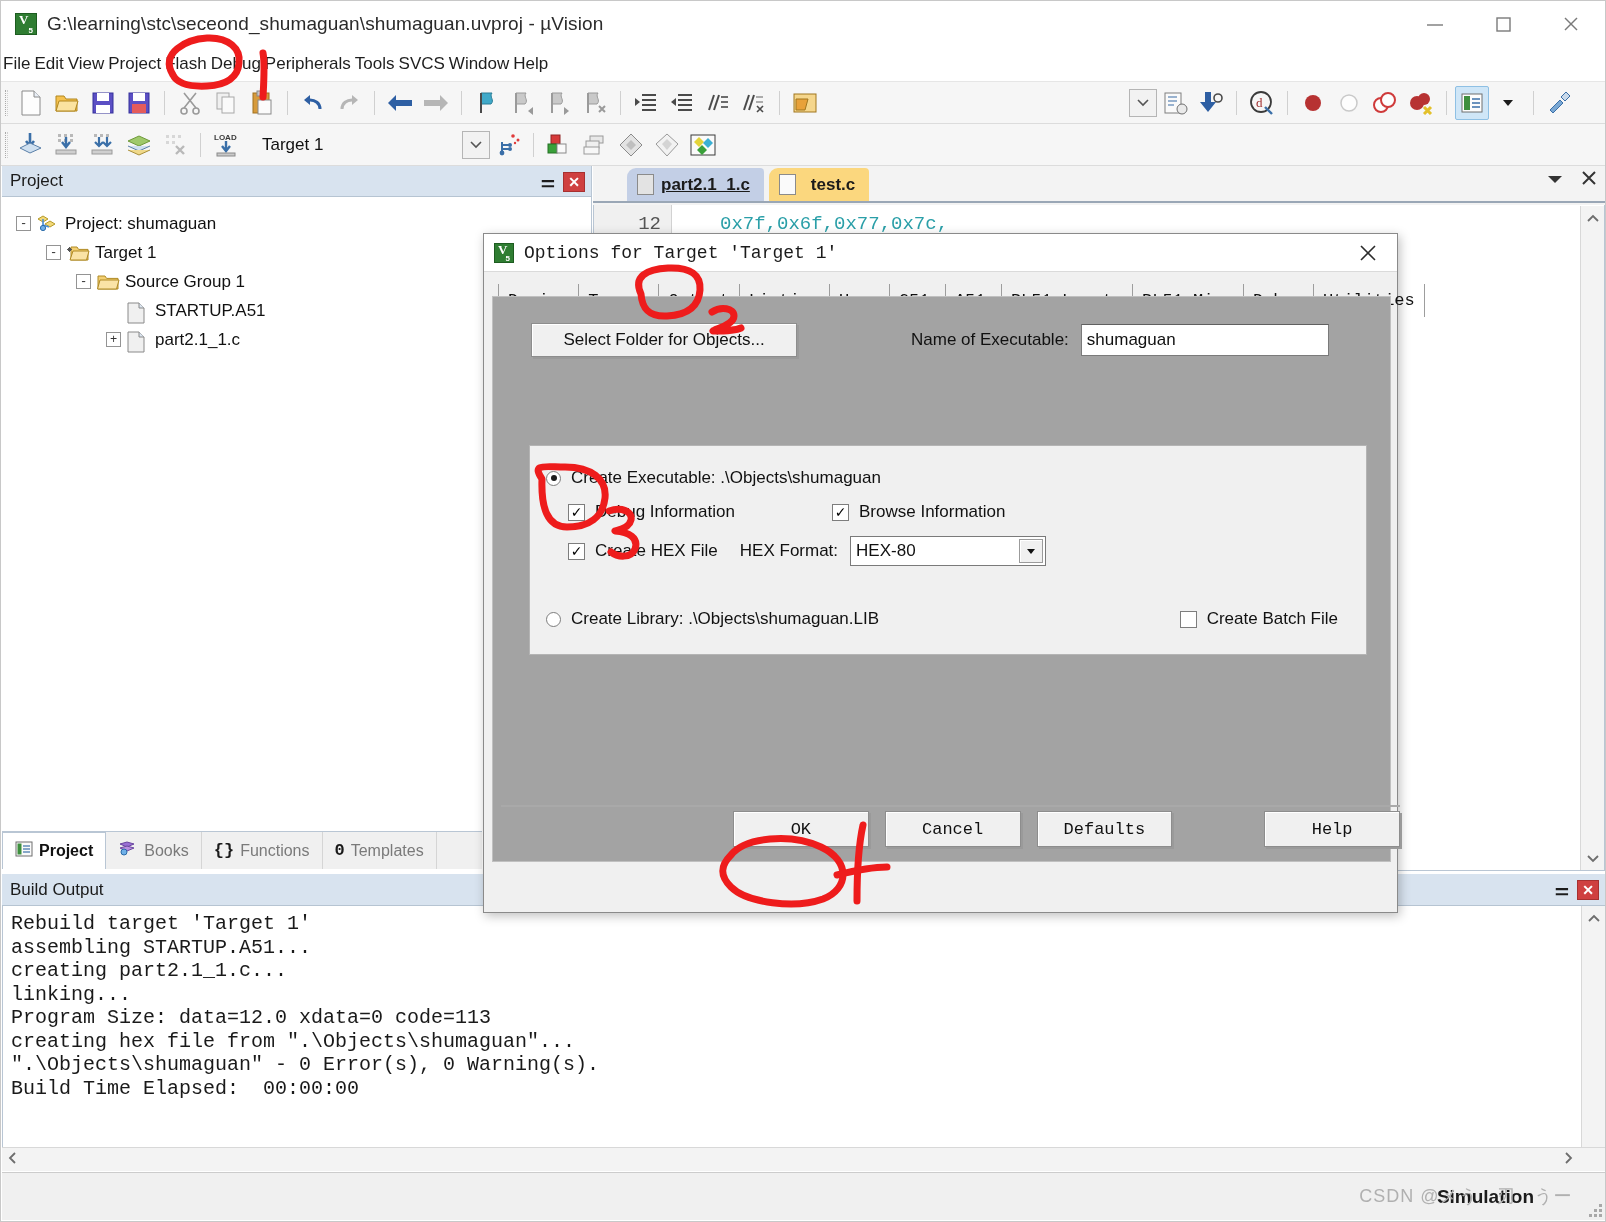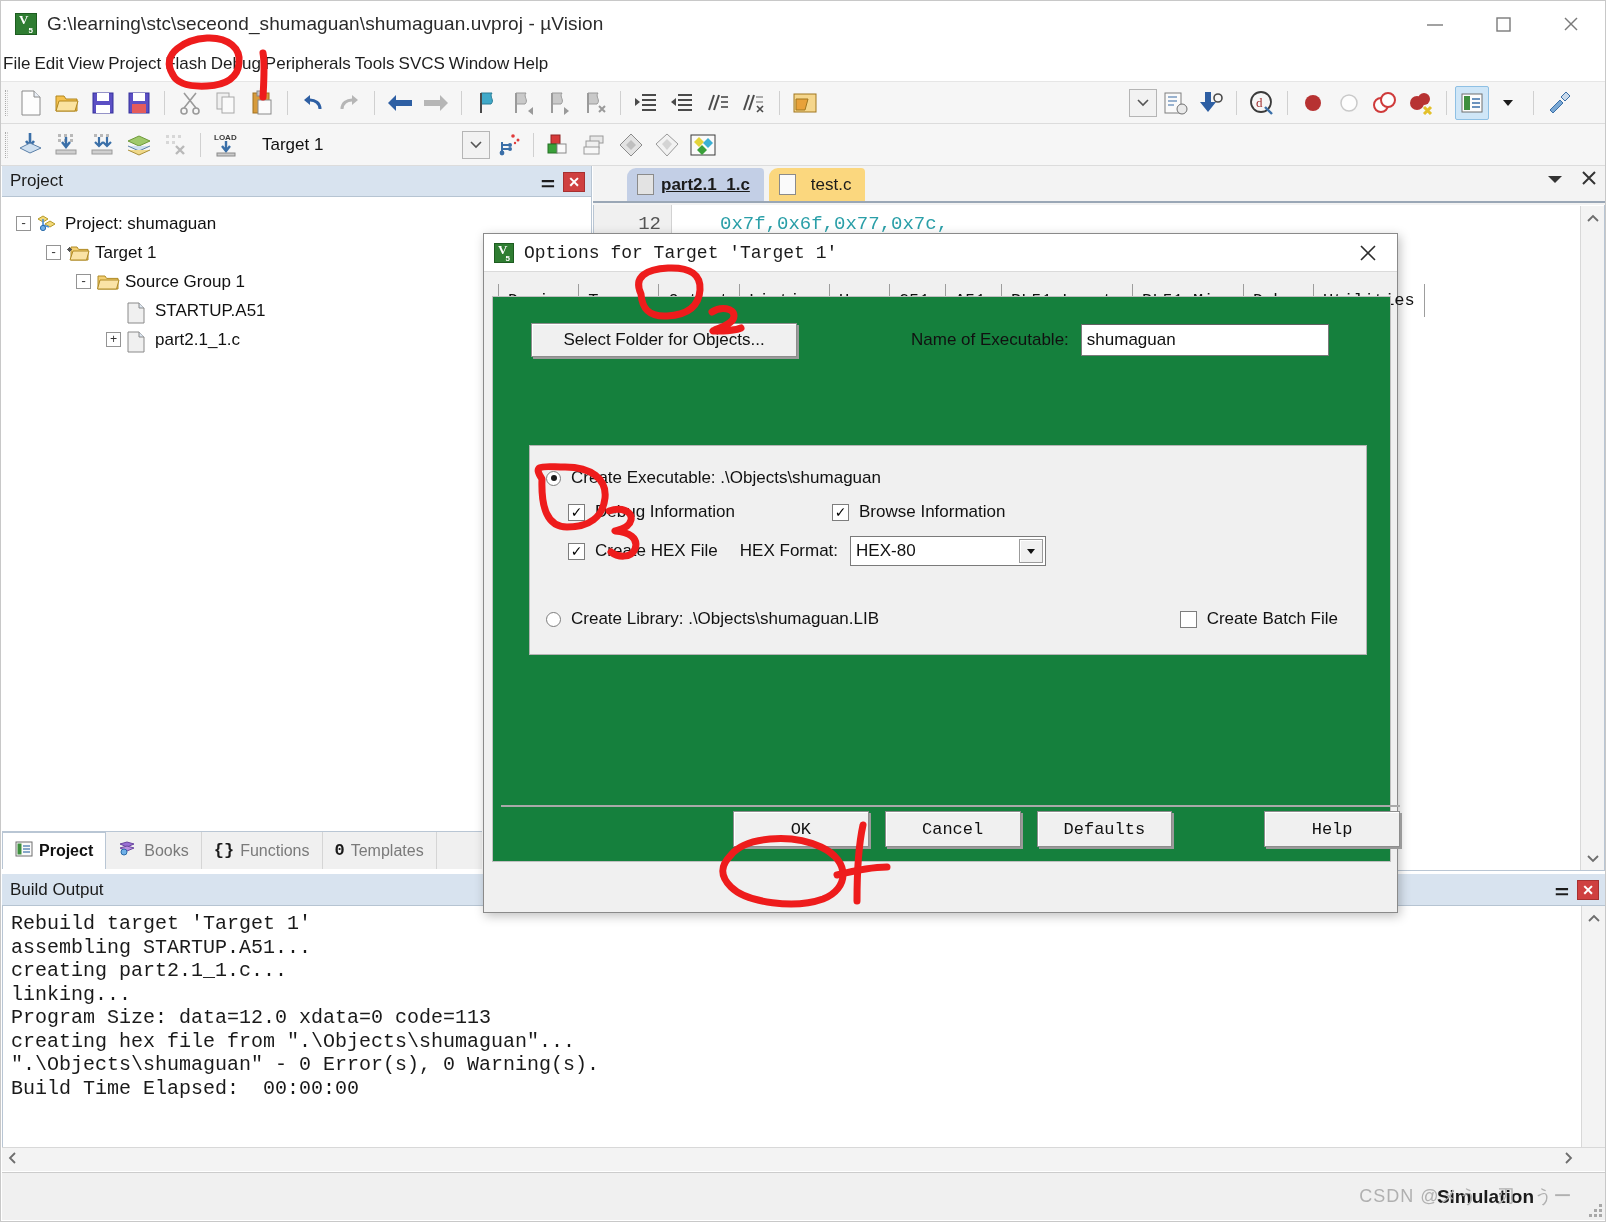--- a/index.html
+++ b/index.html
@@ -160,21 +160,21 @@
     display: flex; align-items: flex-end; padding-left: 34px;
     border-bottom: 2px solid #9aa7b6;
   }
   .etab {
     display: flex; align-items: center; gap: 7px;
     height: 33px; padding: 0 14px 0 10px; font-size: 17px;
     border-top-left-radius: 9px; border-top-right-radius: 4px;
   }
   .etab.sel { background: #c3cfe6; color: #1b1b1b; font-weight: bold; }
   .etab.sel .etab-text { text-decoration: underline; }
-  .etab.alt { background: #fbd77e; color: #1b1b1b; font-weight: normal; margin-left: 5px; gap: 15px; }
+  .etab.alt { background: #fbd77e; color: #1b1b1b; font-weight: bold; margin-left: 5px; gap: 15px; }
   .etab-ctrls {
     position: absolute; right: 8px; top: 4px;
     display: flex; align-items: center; gap: 18px; color: #333;
   }
   .doc-icon {
     width: 17px; height: 21px; background: #fafafa; border: 1px solid #8b8b8b;
     position: relative; flex: none;
   }
   .doc-icon.grey { background: #e3e3e3; }
   .code-area {
@@ -274,21 +274,21 @@
   }
   .dtab {
     font-family: "Liberation Mono", monospace; font-size: 17px; color: #111;
     padding: 0 9px; display: flex; align-items: center;
     border-right: 1px solid #9d9d9d; white-space: nowrap;
   }
   .dtab:first-child { border-left: 1px solid #9d9d9d; }
   .dtab.sel { background: #f0f0f0; }
   .dlg-body {
     position: absolute; left: 8px; top: 62px; width: 899px; height: 566px;
-    background: #15803d; border: 1px solid #c0c0c0;
+    background: #a3a3a3; border: 1px solid #c0c0c0;
   }
   .dlg-row1 {
     display: flex; align-items: center; padding: 26px 0 0 38px;
   }
   .btn3d {
     background: #f0f0f0; border: 1px solid #8d8d8d;
     box-shadow: inset 1px 1px 0 #ffffff, 2px 2px 0 #9a9a9a;
     font-size: 17px; color: #111; display: flex;
     align-items: center; justify-content: center;
   }

